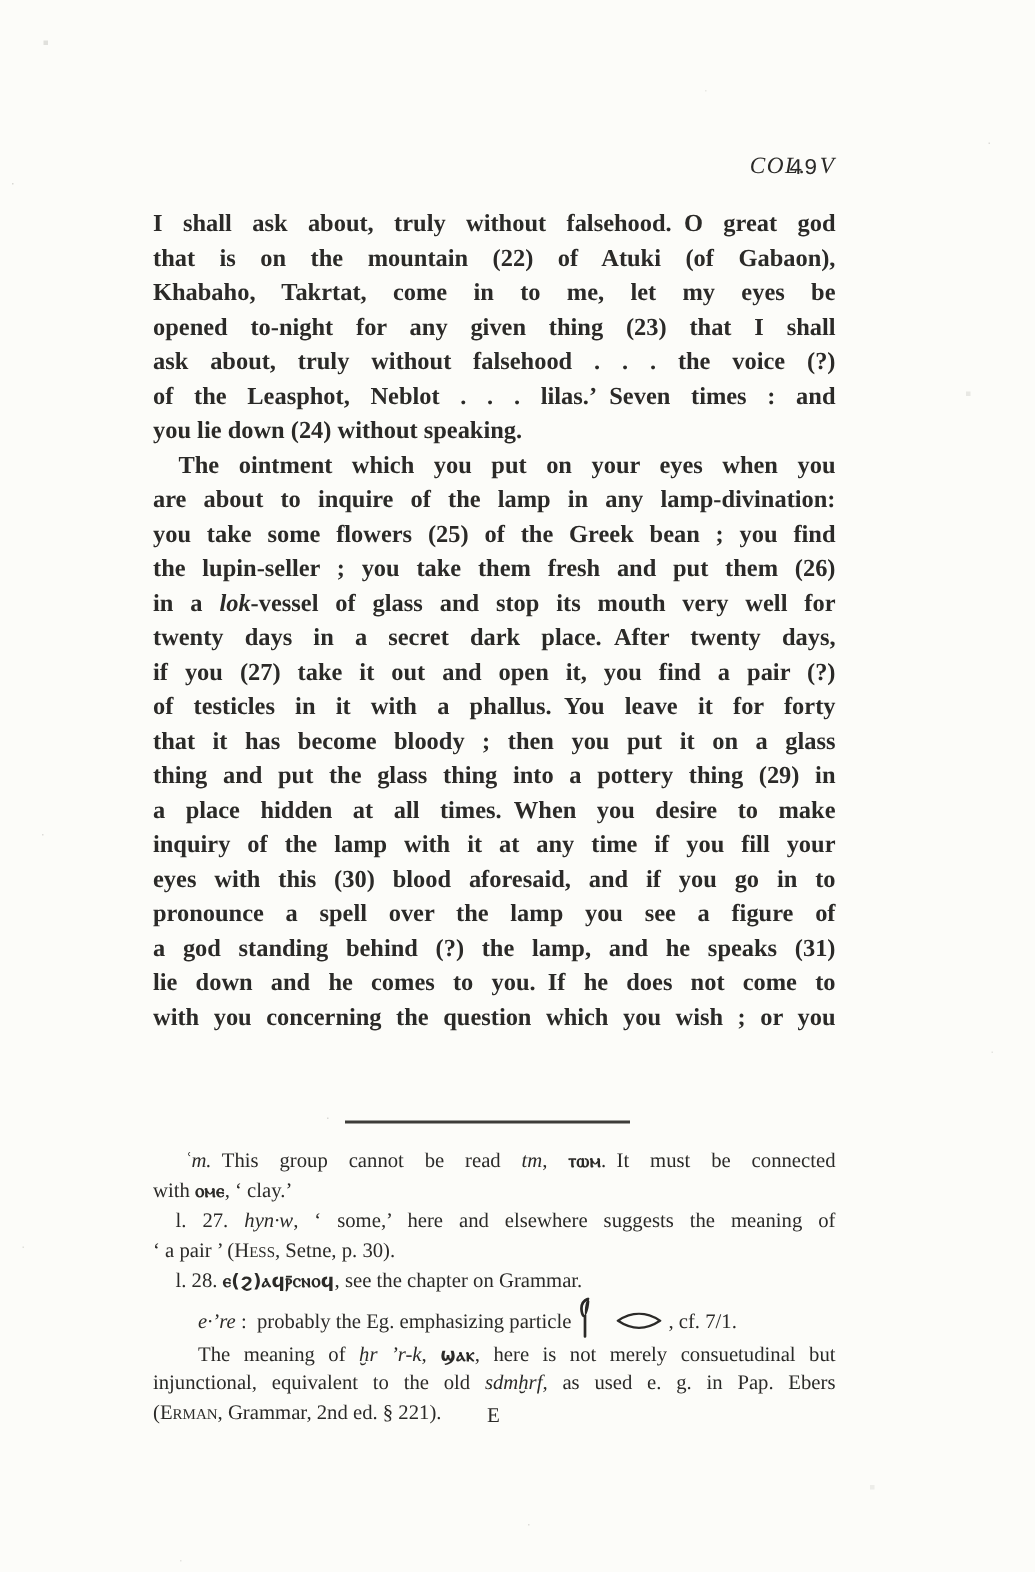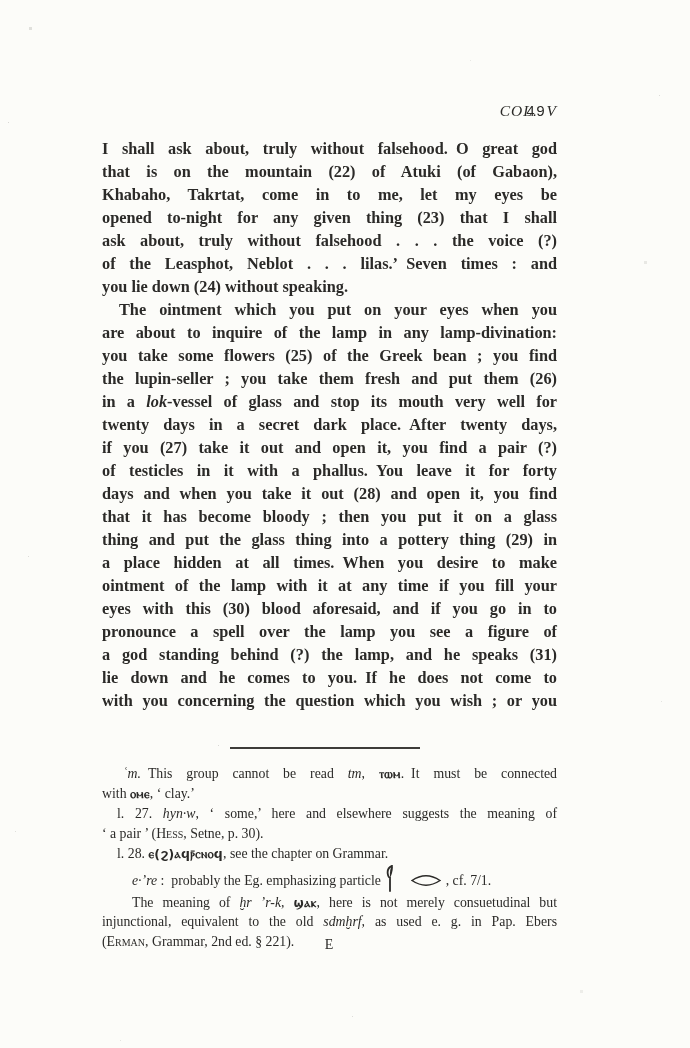--- a/index.html
+++ b/index.html
@@ -90,25 +90,24 @@
       </div>
       <div class="para ind-body">
         <div class="line jl"><span class="rn">The ointment which you put on your eyes when you</span></div>
         <div class="line jl"><span class="rn">are about to inquire of the lamp in any lamp-divination:</span></div>
         <div class="line jl"><span class="rn">you take some flowers (25) of the Greek bean ; you find</span></div>
         <div class="line jl"><span class="rn">the lupin-seller ; you take them fresh and put them (26)</span></div>
         <div class="line jl"><span class="rn">in a </span><span class="it">lok</span><span class="rn">-vessel of glass and stop its mouth very well for</span></div>
         <div class="line jl"><span class="rn">twenty days in a secret dark place. After twenty days,</span></div>
         <div class="line jl"><span class="rn">if you (27) take it out and open it, you find a pair (?)</span></div>
         <div class="line jl"><span class="rn">of testicles in it with a phallus. You leave it for forty</span></div>
-        <div class="line jl"><span class="rn">days and when you take it out (28) and open it, you find</span></div>
         <div class="line jl"><span class="rn">that it has become bloody ; then you put it on a glass</span></div>
         <div class="line jl"><span class="rn">thing and put the glass thing into a pottery thing (29) in</span></div>
         <div class="line jl"><span class="rn">a place hidden at all times. When you desire to make</span></div>
-        <div class="line jl"><span class="rn">ointment of the lamp with it at any time if you fill your</span></div>
+        <div class="line jl"><span class="rn">inquiry of the lamp with it at any time if you fill your</span></div>
         <div class="line jl"><span class="rn">eyes with this (30) blood aforesaid, and if you go in to</span></div>
         <div class="line jl"><span class="rn">pronounce a spell over the lamp you see a figure of</span></div>
         <div class="line jl"><span class="rn">a god standing behind (?) the lamp, and he speaks (31)</span></div>
         <div class="line jl"><span class="rn">lie down and he comes to you. If he does not come to</span></div>
         <div class="line jl"><span class="rn">with you concerning the question which you wish ; or you</span></div>
       </div>
     </div>
 
   <div class="fn-rule"></div>
 

